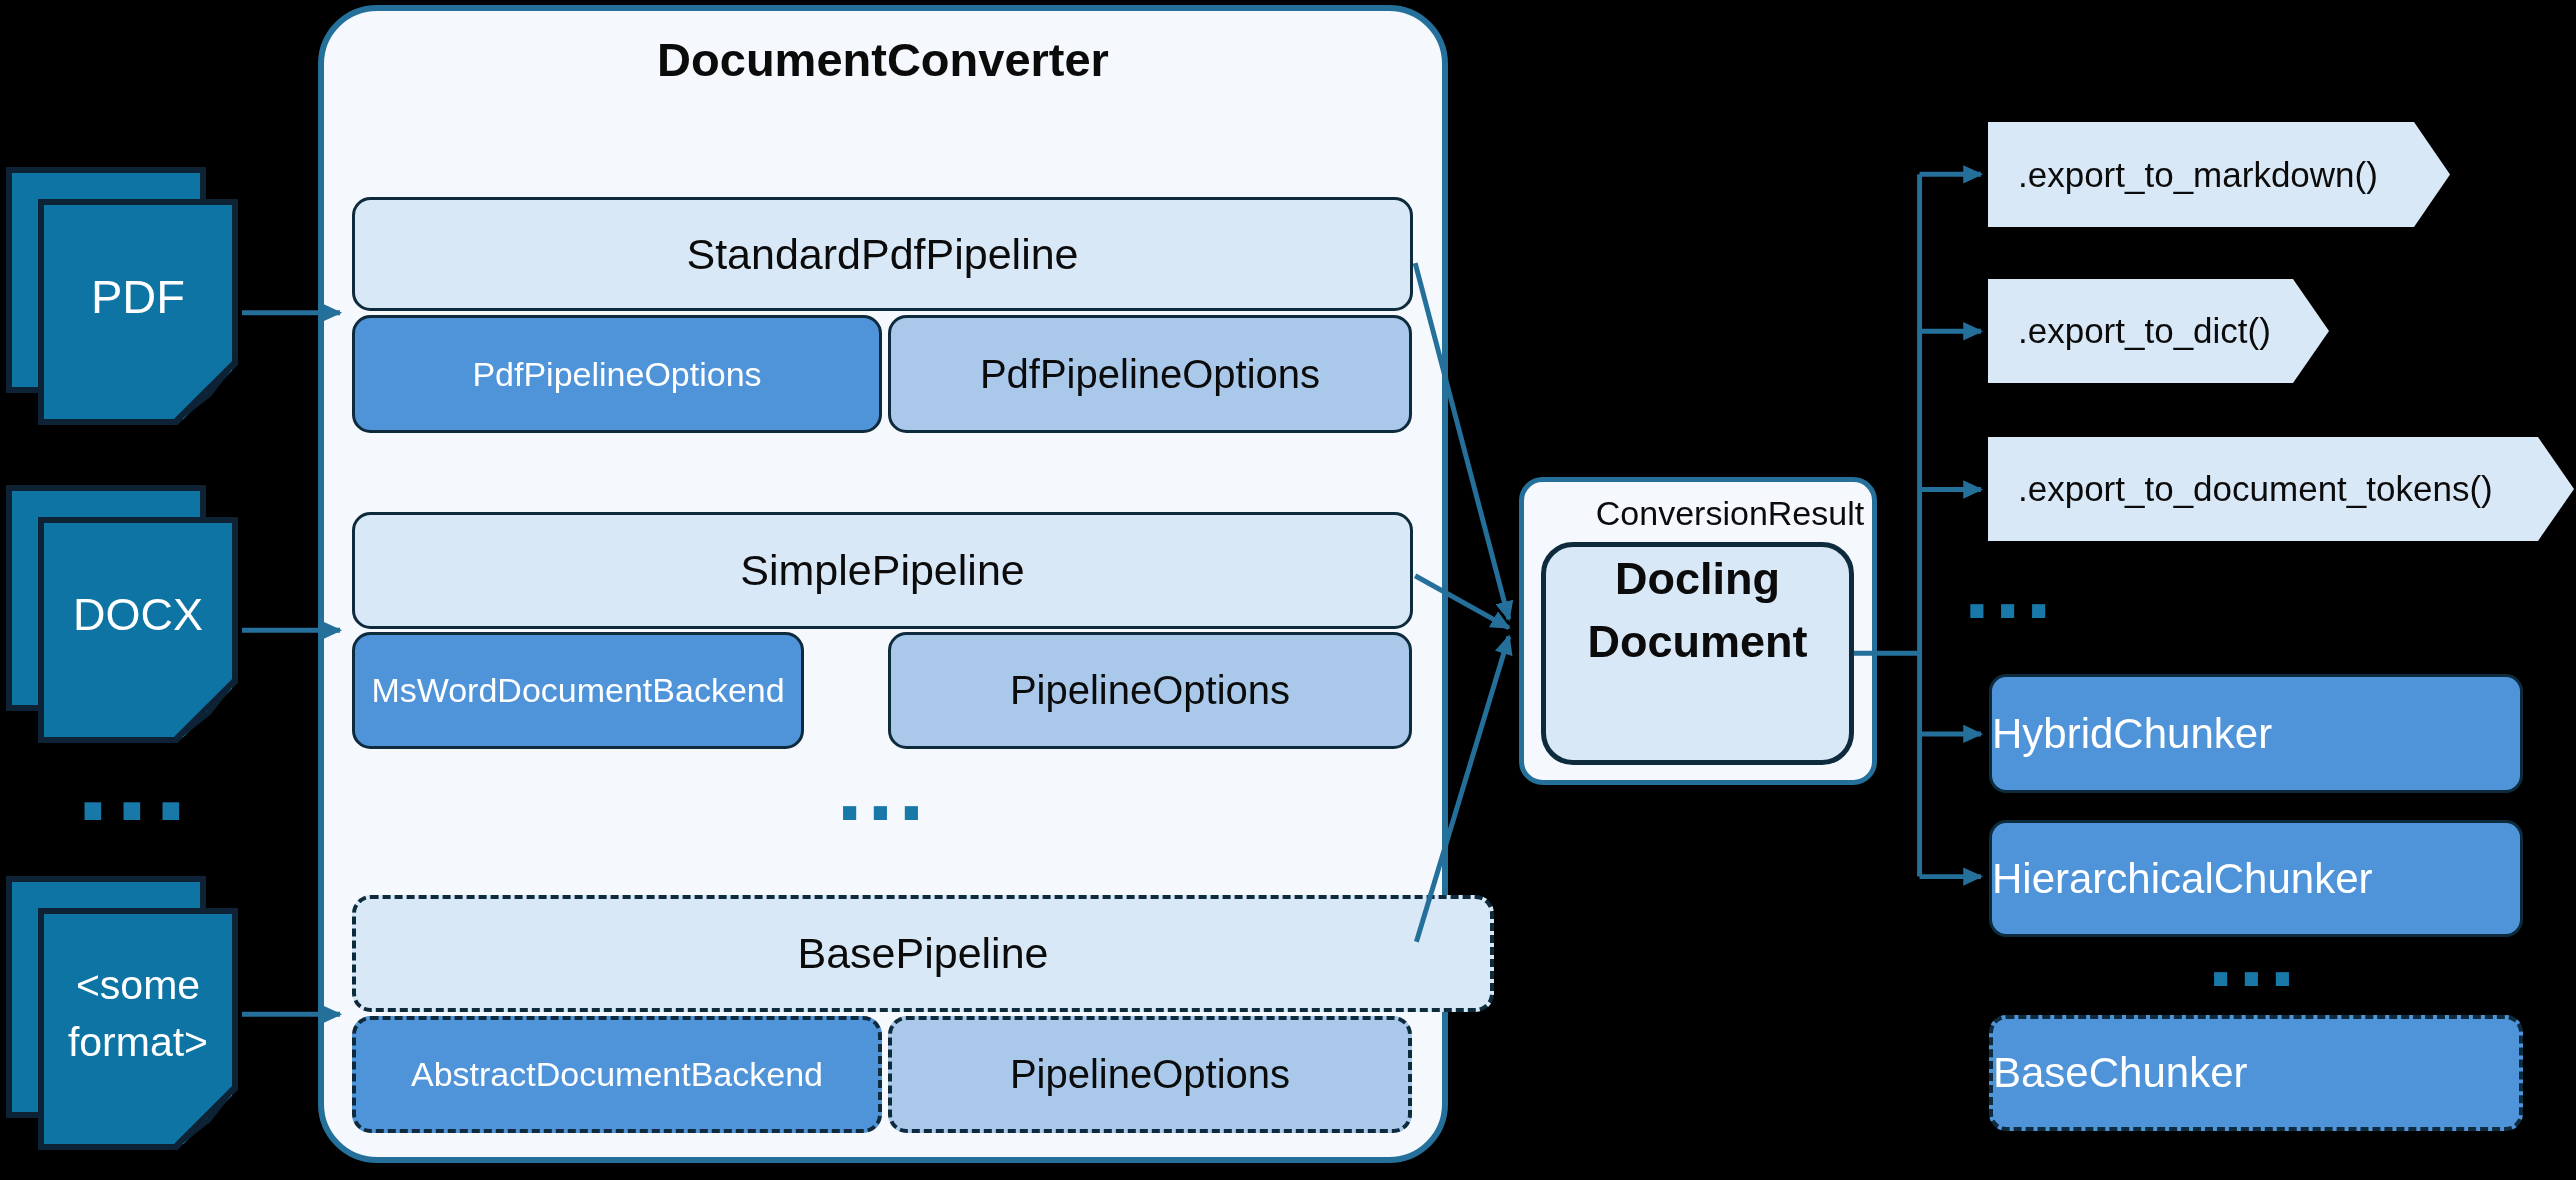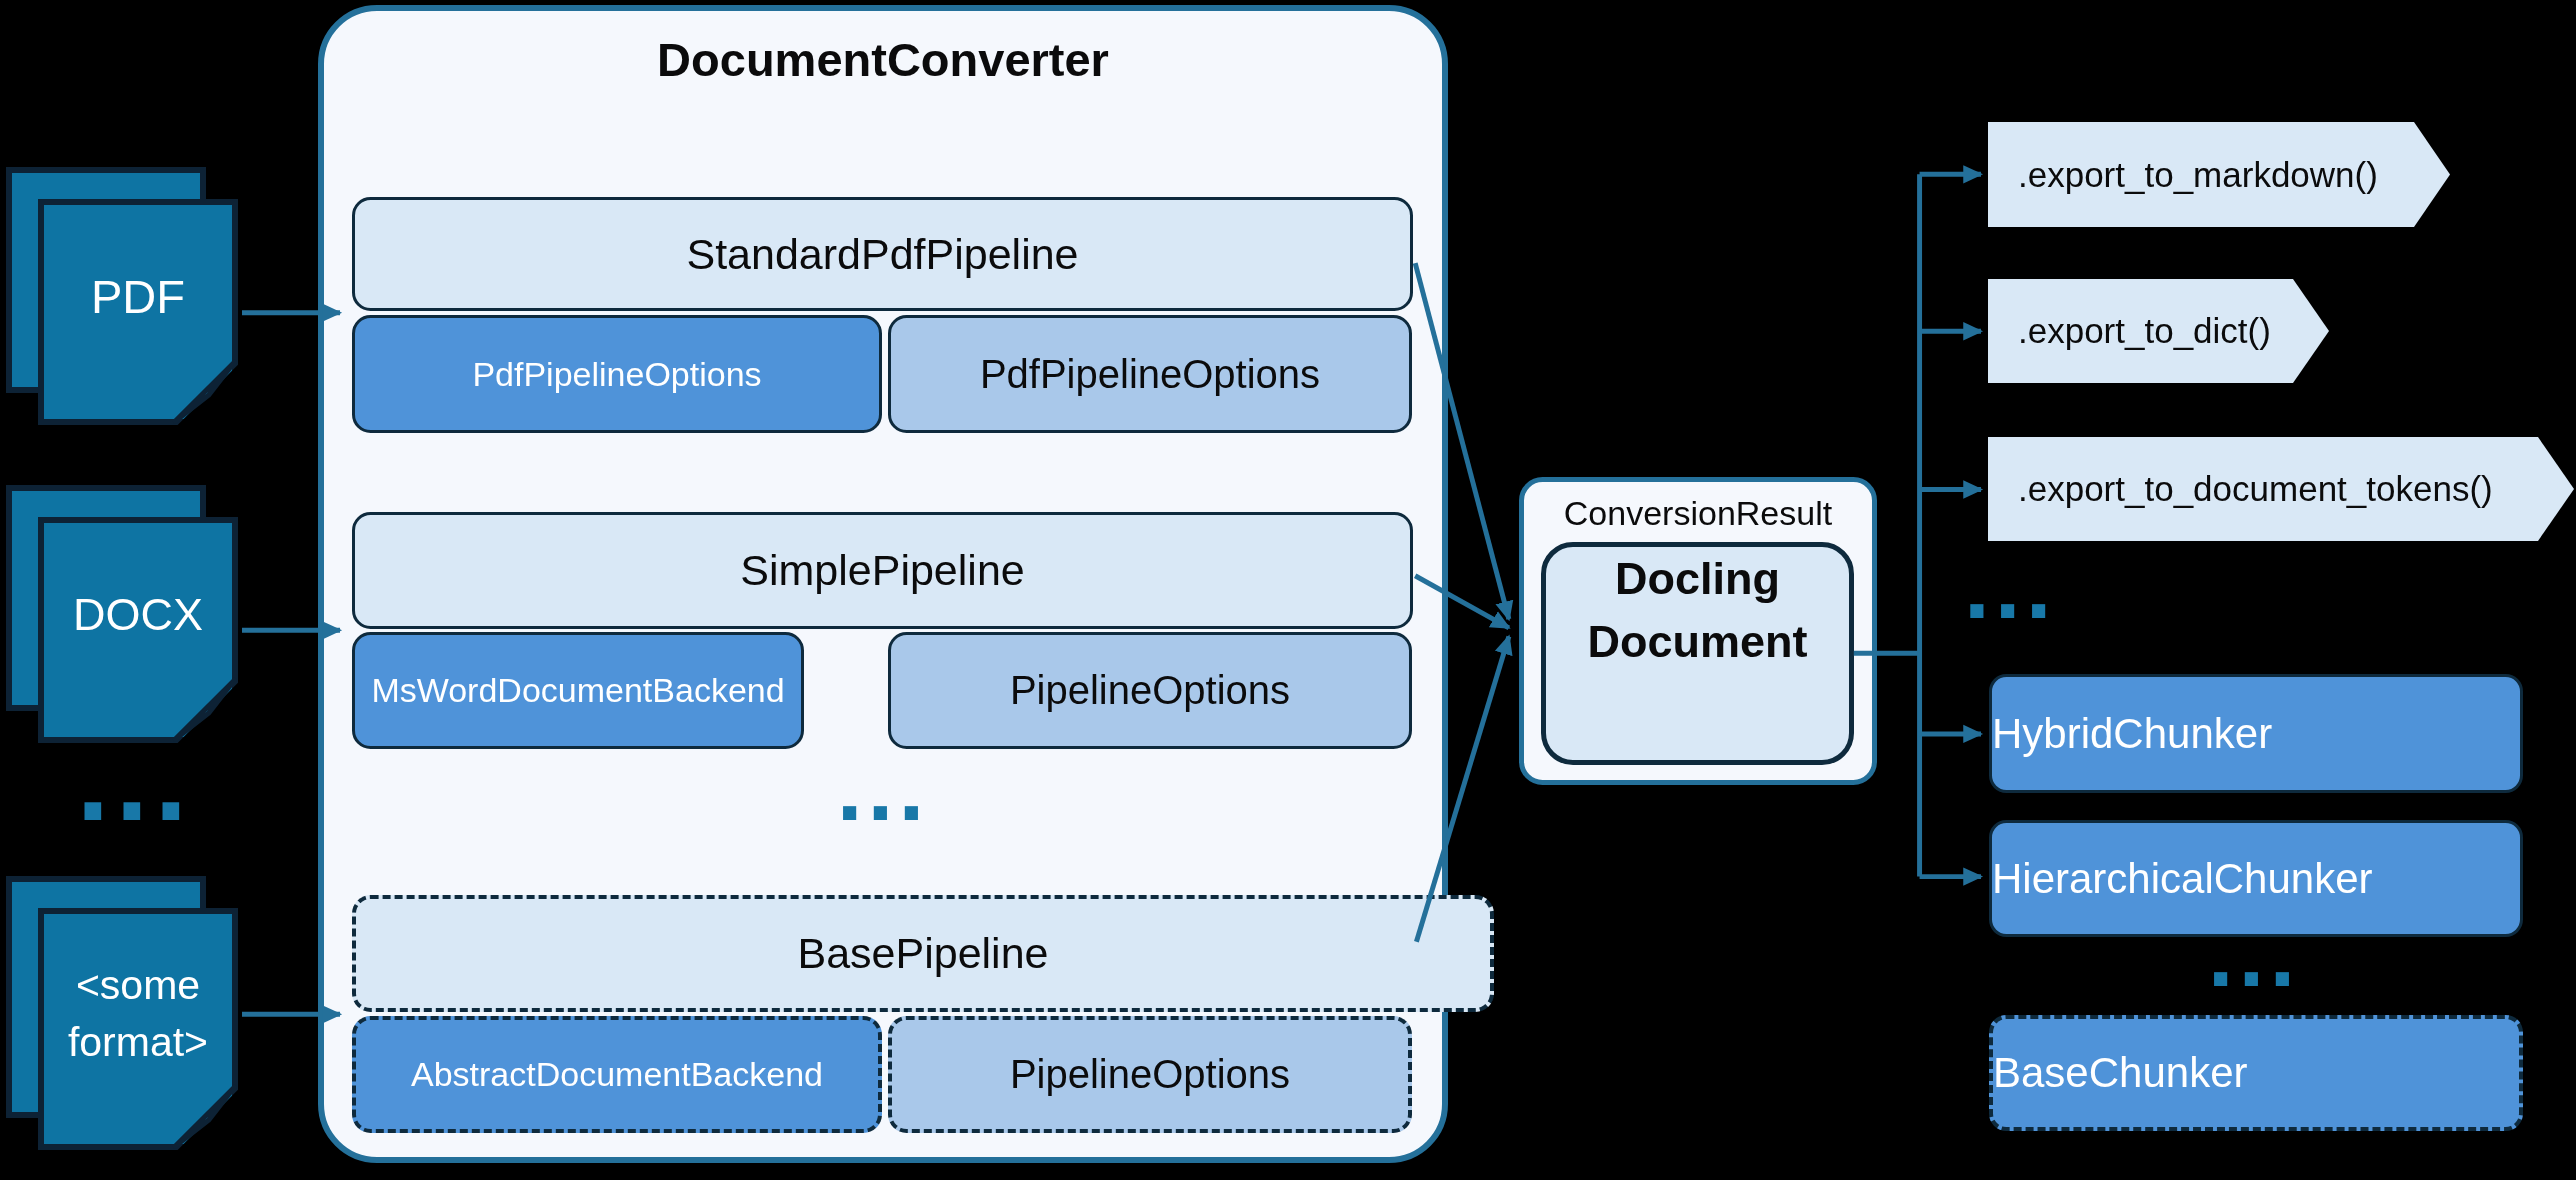--- a/index.html
+++ b/index.html
@@ -52,21 +52,21 @@
   .options2{left:888px;top:632px;width:524px;height:117px;}
   .pipe3{left:352px;top:895px;width:1142px;height:117px;}
   .backend3{left:352px;top:1016px;width:530px;height:117px;}
   .options3{left:888px;top:1016px;width:524px;height:117px;}
 
   
   .convresult{position:absolute;left:1519px;top:477px;width:358px;height:308px;
         background:var(--panelBg);border:5.6px solid var(--teal);border-radius:23.6px;
         box-sizing:border-box;z-index:2;}
   .convresult-label{position:absolute;left:0;top:12.4px;width:100%;text-align:center;
-        font-size:34px;color:var(--textDark);}
+        font-size:34px;color:var(--textDark);padding-left:32px;}
   .docling{position:absolute;left:17px;top:60px;width:313px;height:223px;
         background:var(--lightBlue);border:5px solid var(--navy);border-radius:32px;
         box-sizing:border-box;display:flex;flex-direction:column;align-items:center;
         font-size:45px;font-weight:bold;color:var(--textDark);
         line-height:63px;}
 
   
   .pentagon{position:absolute;background:var(--lightBlue);display:flex;align-items:center;
         color:var(--textDark);font-size:35px;padding-left:30px;box-sizing:border-box;
         clip-path:polygon(0 0,calc(100% - 36px) 0,100% 50%,calc(100% - 36px) 100%,0 100%);

